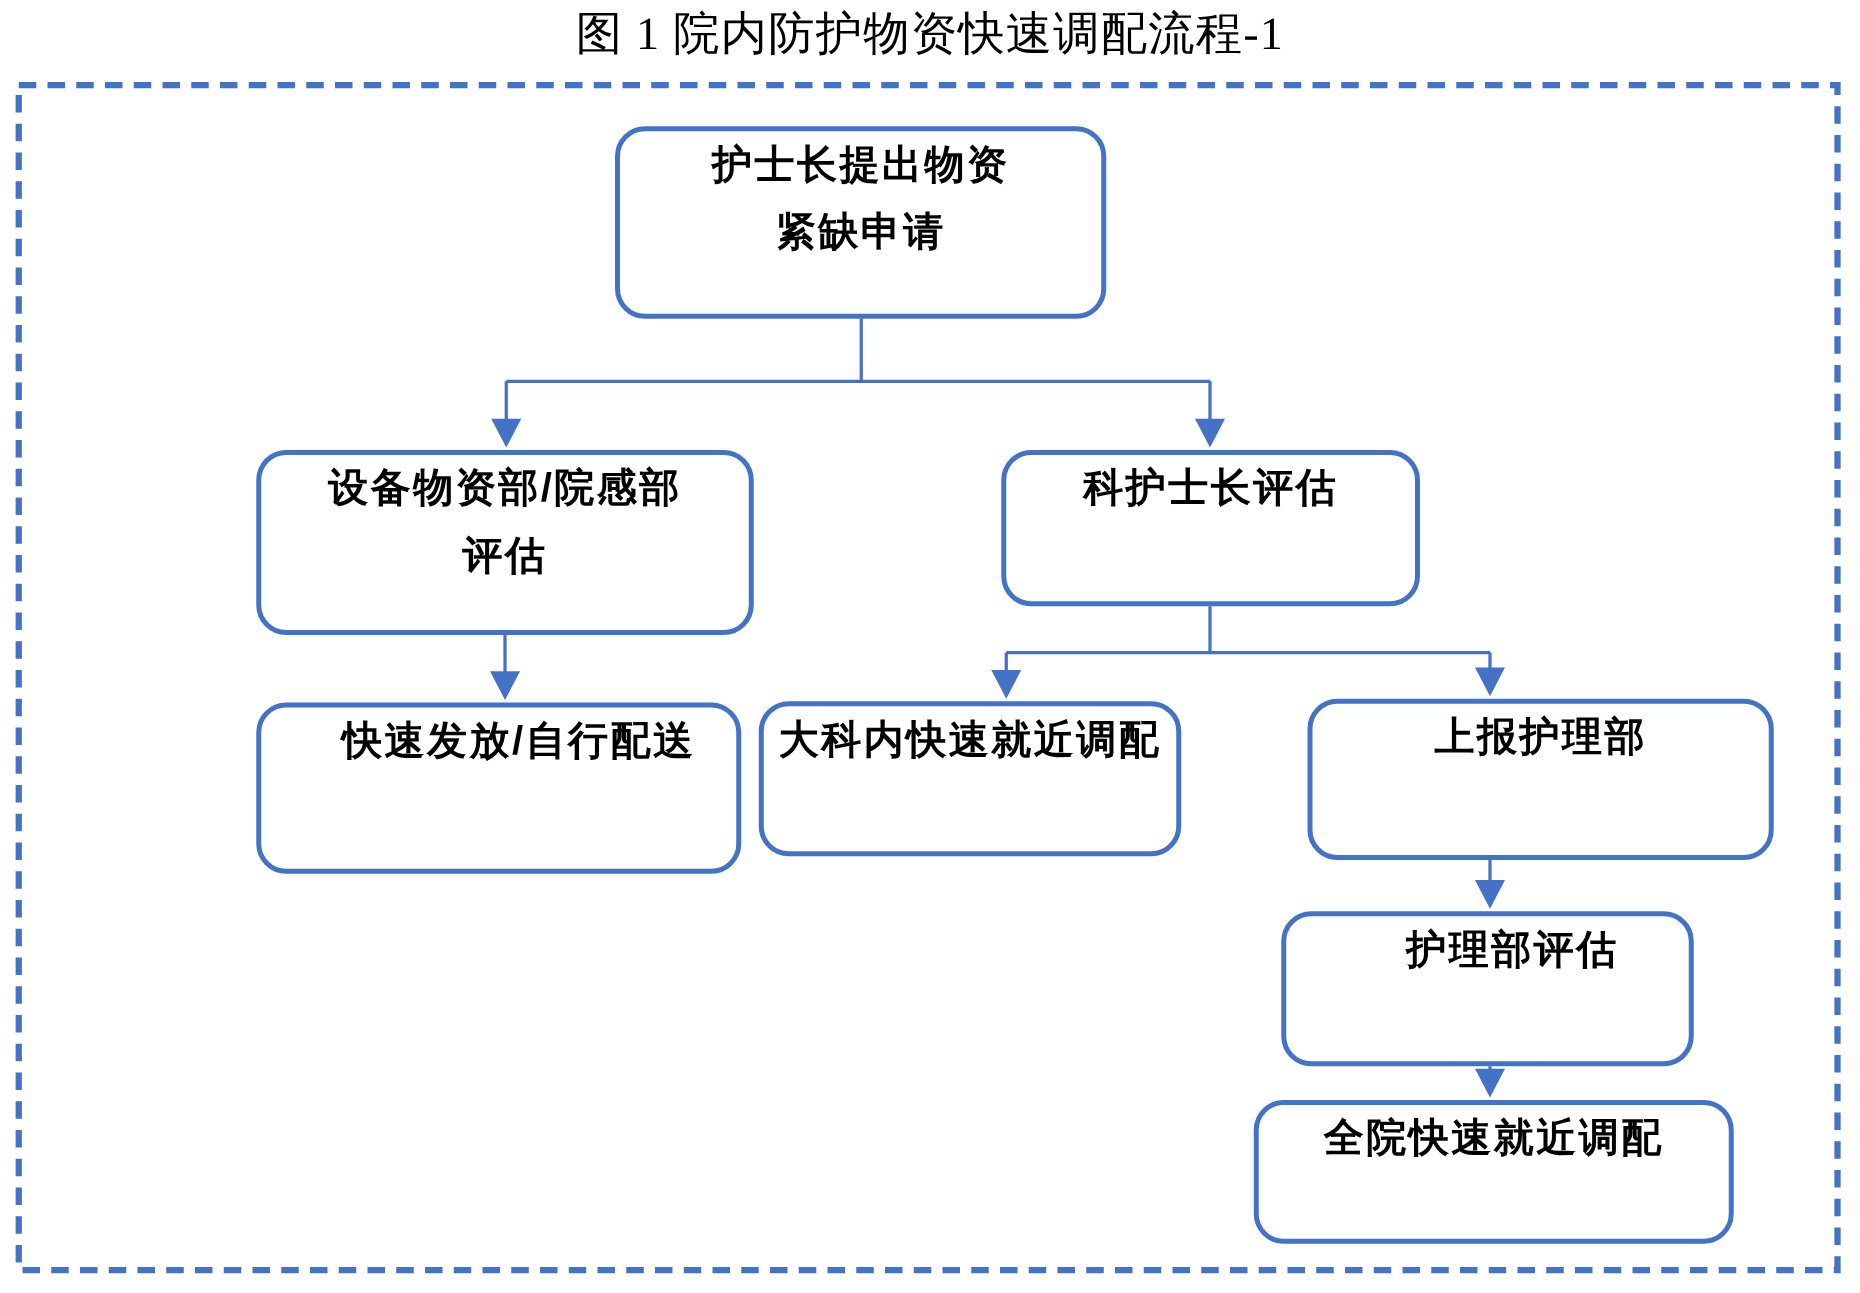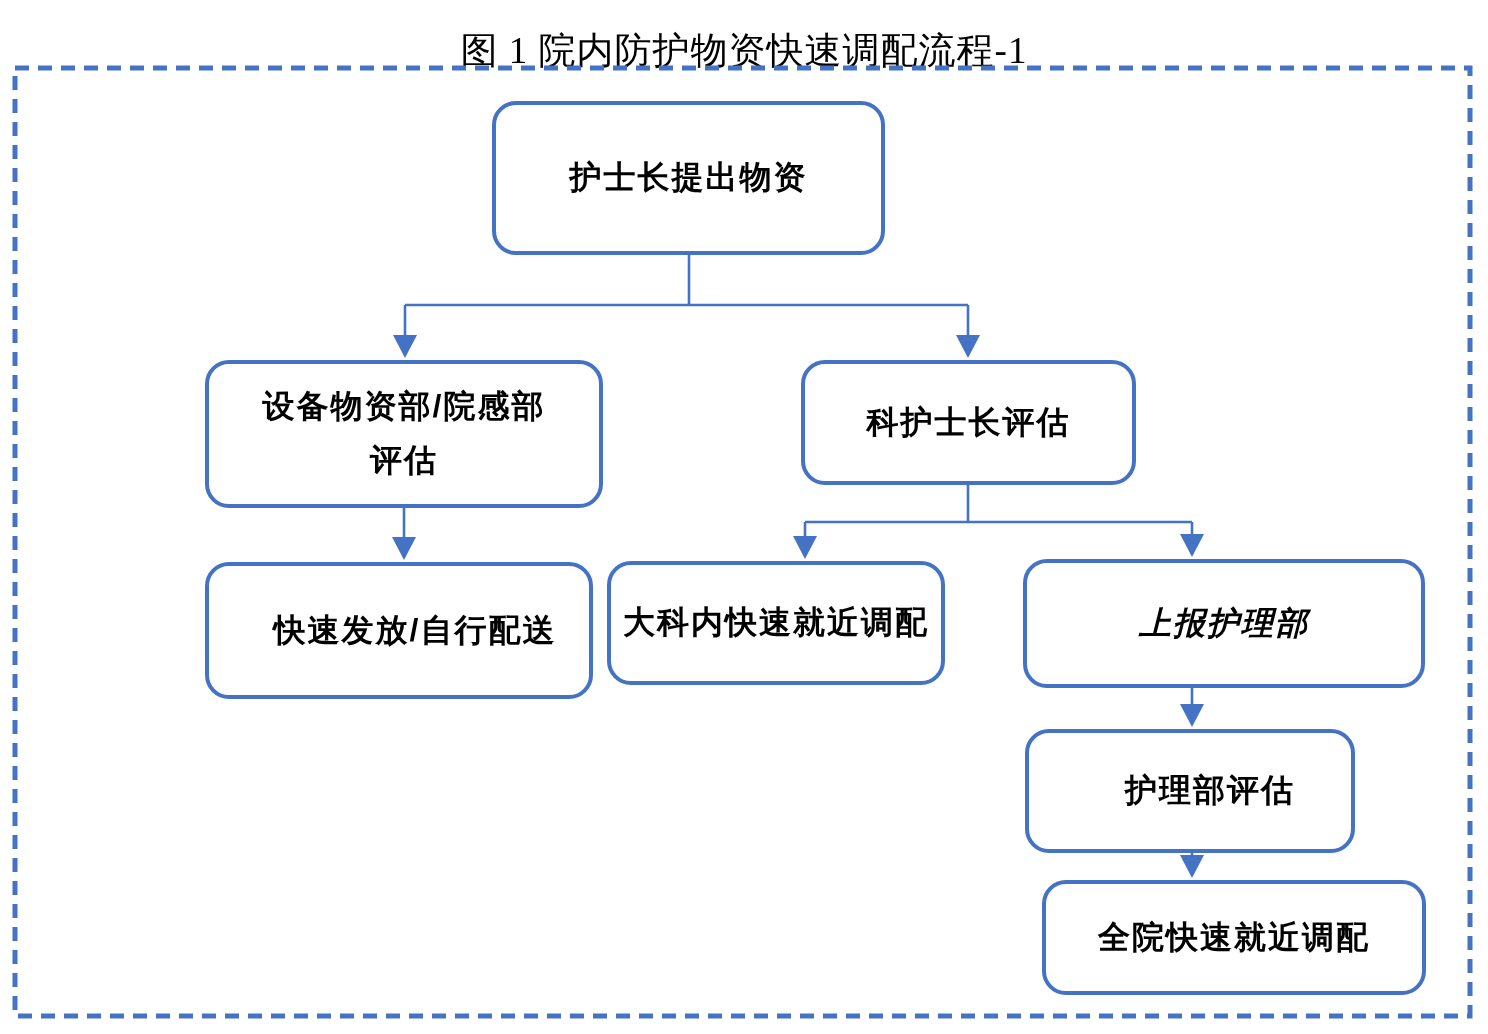--- a/index.html
+++ b/index.html
@@ -20,39 +20,37 @@
     top: 2px;
     left: 0;
     width: 100%;
     text-align: center;
     font-family: "Liberation Serif", "DejaVu Serif", serif;
     font-size: 37px;
     font-weight: 400;
     color: #000000;
     letter-spacing: 1px;
     white-space: nowrap;
-    margin-top: 24px;
   }
   .connectors {
     position: absolute;
     left: 0;
     top: 0;
     width: 1488px;
     height: 1034px;
   }
   .node {
     position: absolute;
     box-sizing: border-box;
     background: #ffffff;
     border: 4px solid #4472C4;
     border-radius: 24px;
     display: flex;
     flex-direction: column;
     align-items: center;
-    justify-content: center;
     text-align: center;
     color: #000000;
     font-weight: 700;
     font-size: 32px;
     line-height: 1.68;
     letter-spacing: 2px;
     white-space: nowrap;
   }
   .node-line { display: block; }
 </style>
@@ -96,44 +94,45 @@
     <polygon points="1192,727 1180,704 1204,704" fill="#4472C4"></polygon>
 
     <g stroke="#4472C4" stroke-width="2.6" fill="none">
       <path d="M1192,853 L1192,857"></path>
     </g>
     <polygon points="1192,878 1180,855 1204,855" fill="#4472C4"></polygon>
   </svg>
 
   <div class="node" style="left:492px; top:101px; width:393px; height:154px;">
     <span class="node-line">护士长提出物资</span>
+    <span class="node-line">紧缺申请</span>
   </div>
 
   <div class="node" style="left:205px; top:360px; width:398px; height:148px;">
     <span class="node-line">设备物资部/院感部</span>
     <span class="node-line">评估</span>
   </div>
 
   <div class="node" style="left:801px; top:360px; width:335px; height:125px;">
     <span class="node-line">科护士长评估</span>
   </div>
 
   <div class="node" style="left:205px; top:562px; width:388px; height:137px;padding-left:32px;">
     <span class="node-line">快速发放/自行配送</span>
   </div>
 
   <div class="node" style="left:607px; top:561px; width:338px; height:124px;">
     <span class="node-line">大科内快速就近调配</span>
   </div>
 
-  <div class="node" style="left:1023px; top:559px; width:402px; height:129px;font-style:italic;">
+  <div class="node" style="left:1046px; top:559px; width:373px; height:129px;">
     <span class="node-line">上报护理部</span>
   </div>
 
   <div class="node" style="left:1025px; top:729px; width:330px; height:124px;padding-left:40px;">
     <span class="node-line">护理部评估</span>
   </div>
 
-  <div class="node" style="left:1003px; top:880px; width:384px; height:115px;margin-left:39px;">
+  <div class="node" style="left:1003px; top:880px; width:384px; height:115px;">
     <span class="node-line">全院快速就近调配</span>
   </div>
 
 </div>
 
 </body></html>

